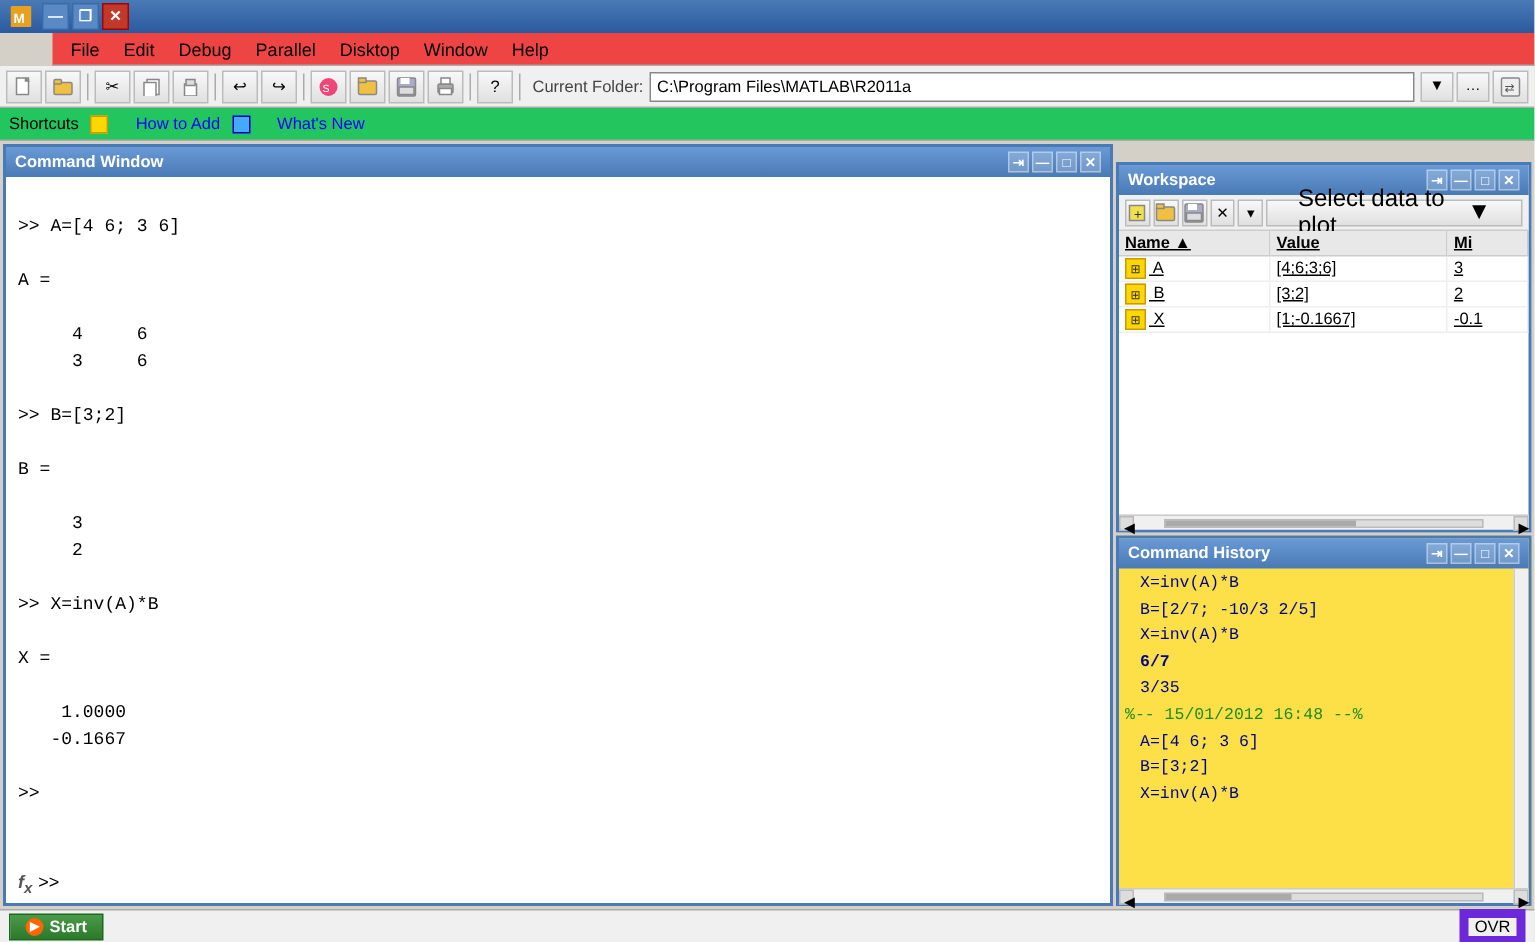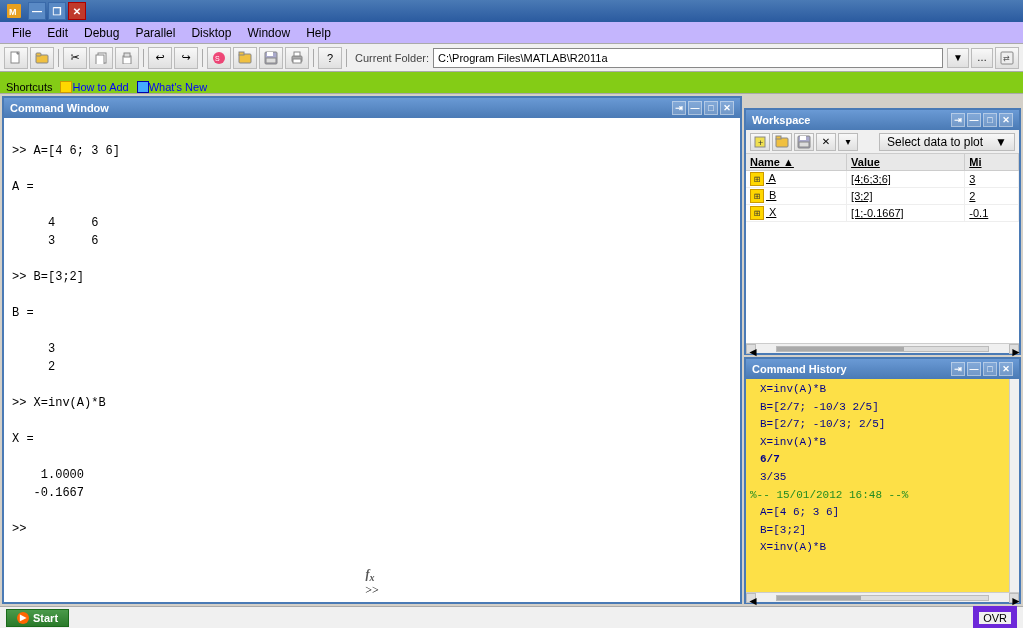--- a/index.html
+++ b/index.html
@@ -39,26 +39,27 @@
       border: 1px solid #3a6aaa;
       color: white;
       font-size: 10px;
       display: flex; align-items: center; justify-content: center;
       cursor: pointer;
     }
     .title-bar-btn.close { background: #c0392b; border-color: #a00; }
 
     
     .menu-bar {
-      background: #c4b5fd;
+      background: #ef4444;
       border-bottom: 1px solid #aaa;
       height: 22px;
       display: flex;
       align-items: center;
       padding: 0 4px;
+      margin-left: 35px;
     }
     .menu-item {
       padding: 2px 8px;
       font-size: 12px;
       cursor: pointer;
       height: 100%;
       display: flex; align-items: center;
     }
 
     
@@ -102,31 +103,31 @@
       width: 22px; height: 20px;
       background: linear-gradient(to bottom, #f8f8f8, #e0e0e0);
       border: 1px solid #bbb;
       display: flex; align-items: center; justify-content: center;
       cursor: pointer;
       font-size: 10px;
     }
 
     
     .shortcuts-bar {
-      background: #84cc16;
+      background: #22c55e;
       border-bottom: 1px solid #aaa;
       height: 22px;
       display: flex;
-      align-items: flex-end;
+      align-items: center;
       padding: 0 6px;
       font-size: 11px;
       gap: 8px;
     }
     .shortcut-item {
-      display: flex; align-items: center; gap: 0;
+      display: flex; align-items: center; gap: 18px;
       cursor: pointer;
       color: #00f;
     }
     .shortcut-icon {
       width: 12px; height: 12px;
       background: #4a7;
       display: inline-block;
       border: 1px solid #383;
     }
 
@@ -172,25 +173,24 @@
       font-family: 'Courier New', monospace;
       font-size: 12px;
       overflow-y: auto;
       white-space: pre;
       line-height: 1.5;
     }
     .prompt { color: black; }
     .cmd-input { color: black; }
     .output { color: black; }
     .fx-row {
-      display: flex; align-items: center;
-      font-family: Liberation Serif, serif;
+      display: flex; align-items: flex-start;
+      font-family: Liberation Sans, sans-serif;
       font-size: 12px;
       padding: 0 8px 4px;
-      flex-direction: column;
     }
     .fx-icon {
       font-style: italic; font-weight: bold;
       color: #555; margin-right: 4px;
     }
 
     
     .right-panels {
       width: 277px;
       display: flex;
@@ -221,24 +221,24 @@
       width: 20px; height: 18px;
       background: linear-gradient(to bottom, #f8f8f8, #e0e0e0);
       border: 1px solid #bbb;
       display: flex; align-items: center; justify-content: center;
       cursor: pointer;
       font-size: 10px;
     }
     .select-plot-btn {
       margin-left: auto;
       height: 18px;
-      padding: 0 7px;
+      padding: 0 20px;
       background: linear-gradient(to bottom, #f8f8f8, #e0e0e0);
       border: 1px solid #bbb;
-      font-size: 12px;
+      font-size: 16px;
       display: flex; align-items: center; gap: 12px;
       cursor: pointer;
     }
     .workspace-table {
       flex: 1;
       overflow-y: auto;
       text-decoration: underline;
     }
     .ws-table {
       width: 100%;
@@ -585,21 +585,20 @@
         <span class="panel-header-title">Command History</span>
         <div class="panel-header-btn">⇥</div>
         <div class="panel-header-btn">—</div>
         <div class="panel-header-btn">□</div>
         <div class="panel-header-btn">✕</div>
       </div>
       <div class="history-content-row">
         <div class="history-body" id="hist-body">
         <div class="hist-item" style="padding-left: 10px;">X=inv(A)*B</div>
             <div class="hist-item" style="padding-left: 10px;">B=[2/7; -10/3 2/5]</div>
-            <div class="hist-item" style="padding-left: 10px;">B=[2/7; -10/3; 2/5]</div>
             <div class="hist-item" style="padding-left: 10px;">X=inv(A)*B</div>
             <div class="hist-item" style="padding-left: 10px; font-weight: bold;">6/7</div>
             <div class="hist-item" style="padding-left: 10px;">3/35</div>
             <div class="hist-separator">%-- 15/01/2012 16:48 --%</div>
             <div class="hist-item" style="padding-left: 10px;">A=[4 6; 3 6]</div>
             <div class="hist-item" style="padding-left: 10px;">B=[3;2]</div>
             <div class="hist-item" style="padding-left: 10px;">X=inv(A)*B</div>
           </div>
         <div class="history-scrollbar"></div>
       </div>

